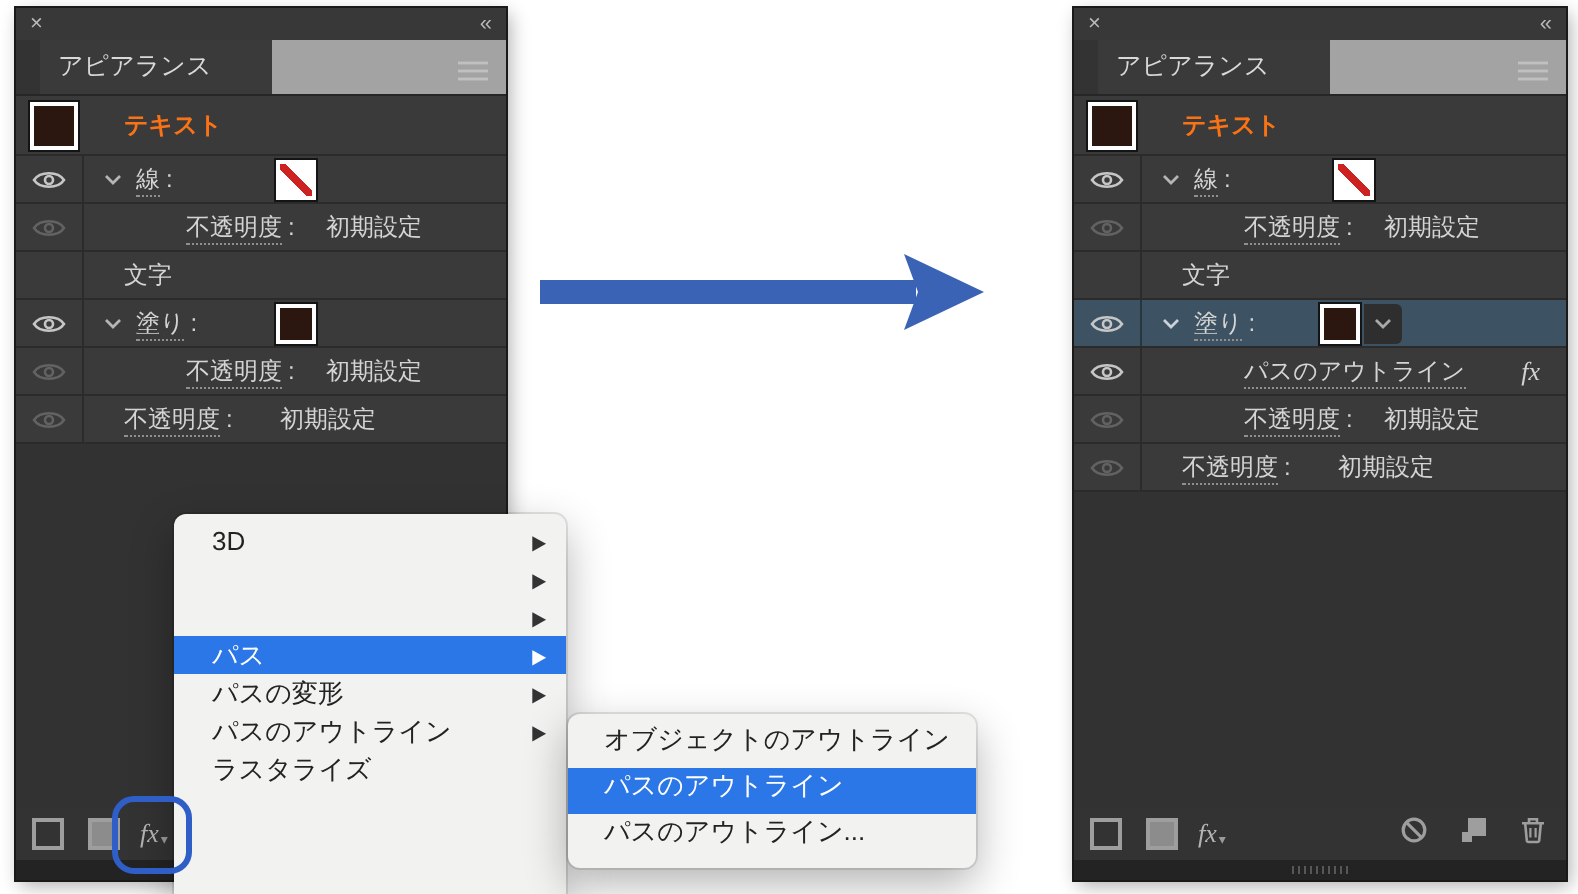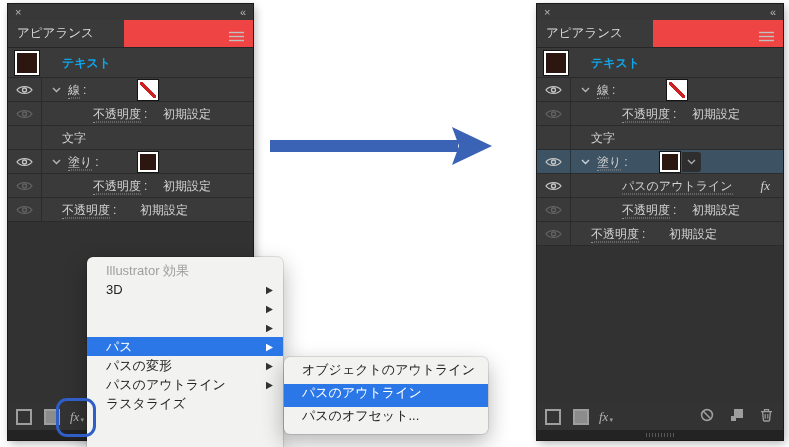--- a/index.html
+++ b/index.html
@@ -10,40 +10,40 @@
   
   .panel{position:absolute;top:4px;height:436px;background:#333333;
          box-shadow:0 0 0 1px #1a1a1a,2px 3px 9px rgba(0,0,0,.32);}
   #left-panel{left:8px;width:245px;}
   #right-panel{left:537px;width:246px;}
 
   .titlebar{position:absolute;top:0;left:0;right:0;height:16px;background:#383838;
             display:flex;justify-content:space-between;align-items:center;
             padding:0 7px;box-sizing:border-box;color:#b9b9b9;font-size:11px;line-height:1;}
   .titlebar .glyph{cursor:default;}
-  .tabrow{position:absolute;top:16px;left:0;right:0;height:27px;background:#ef4444;}
+  .tabrow{position:absolute;top:16px;left:12px;right:0;height:27px;background:#a3a3a3;}
   .tab{position:absolute;left:0;top:0;bottom:0;width:116px;background:#3a3a3a;
        color:#d9d9d9;font-size:12.5px;display:flex;align-items:center;padding-left:9px;box-sizing:border-box;}
   .panel-menu{position:absolute;right:9px;top:8px;}
 
   .rows{position:absolute;top:43px;left:0;right:0;bottom:36px;background:#323232;border-top:1px solid #262626;}
   .row{position:relative;height:24px;background:#3a3a3a;border-bottom:1px solid #2b2b2b;
        box-sizing:border-box;color:#d4d4d4;font-size:12px;}
   .row.header{height:30px;}
   .row.selected{background:#3d5262;}
   .eyecol{position:absolute;left:0;top:0;bottom:0;width:33px;border-right:1px solid #2b2b2b;
           display:flex;align-items:center;justify-content:center;}
   .row.selected .eyecol{border-right:1px solid rgba(0,0,0,.35);}
   .eye{color:#c6c6c6;display:flex;}
   .eye.dim{color:#626262;}
   .chev{position:absolute;left:44px;top:9px;display:flex;}
   .lbl{position:absolute;top:50%;transform:translateY(-50%);white-space:nowrap;}
   .u{border-bottom:1px dotted #8f8f8f;padding-bottom:1px;}
   .x54{left:54px}.x60{left:60px}.x85{left:85px}.x132{left:132px}.x155{left:155px}
-  .row.header .hdr{font-weight:bold;color:#0ea5e9;}
+  .row.header .hdr{font-weight:bold;color:#f97316;}
   .colon{margin-left:3px;}
 
   .swatch{position:absolute;top:50%;transform:translateY(-50%);width:16px;height:16px;
           background:#2b1710;border:2px solid #ffffff;box-shadow:0 0 0 1px #141414;box-sizing:content-box;}
   .swatch.big{width:20px;height:20px;left:7px;}
   .swatch.none{background:linear-gradient(45deg,#ffffff 42%,#cc2222 42%,#cc2222 58%,#ffffff 58%);}
   .sw130{left:130px;}
   .fill-dd{position:absolute;left:123px;top:50%;transform:translateY(-50%);display:flex;align-items:center;}
   .fill-dd .swatch{position:static;transform:none;}
   .dd-btn{width:19px;height:20px;margin-left:2px;background:#2e2e2e;border-radius:0 3px 3px 0;
@@ -342,23 +342,20 @@
               <path d="M5.2 6 V10.8 M7.8 6 V10.8" fill="none" stroke="#9e9e9e" stroke-width="1.1"></path>
             </svg></span>
       </span>
     </div>
     <div class="bottomstrip">
       <span class="grip"></span>
     </div>
   </div>
 
   <div class="menu" id="effects-menu">
-    <div class="menu-item disabled">
-        <span>Illustrator 効果</span>
-      </div>
     <div class="menu-item">
         <span>3D</span>
         <span class="mi-arrow">▶</span>
       </div>
     <div class="menu-item">
         <span class="mi-arrow">▶</span>
       </div>
     <div class="menu-item">
         <span class="mi-arrow">▶</span>
       </div>
@@ -380,19 +377,19 @@
   </div>
 
   <div class="menu" id="path-submenu">
     <div class="submenu-item">
         <span>オブジェクトのアウトライン</span>
       </div>
     <div class="submenu-item selected">
         <span>パスのアウトライン</span>
       </div>
     <div class="submenu-item">
-        <span>パスのオフセット...</span>
+        <span>パスのアウトライン...</span>
       </div>
   </div>
 
   <div id="fx-annotation"></div>
 
 </div>
 
 </body></html>

